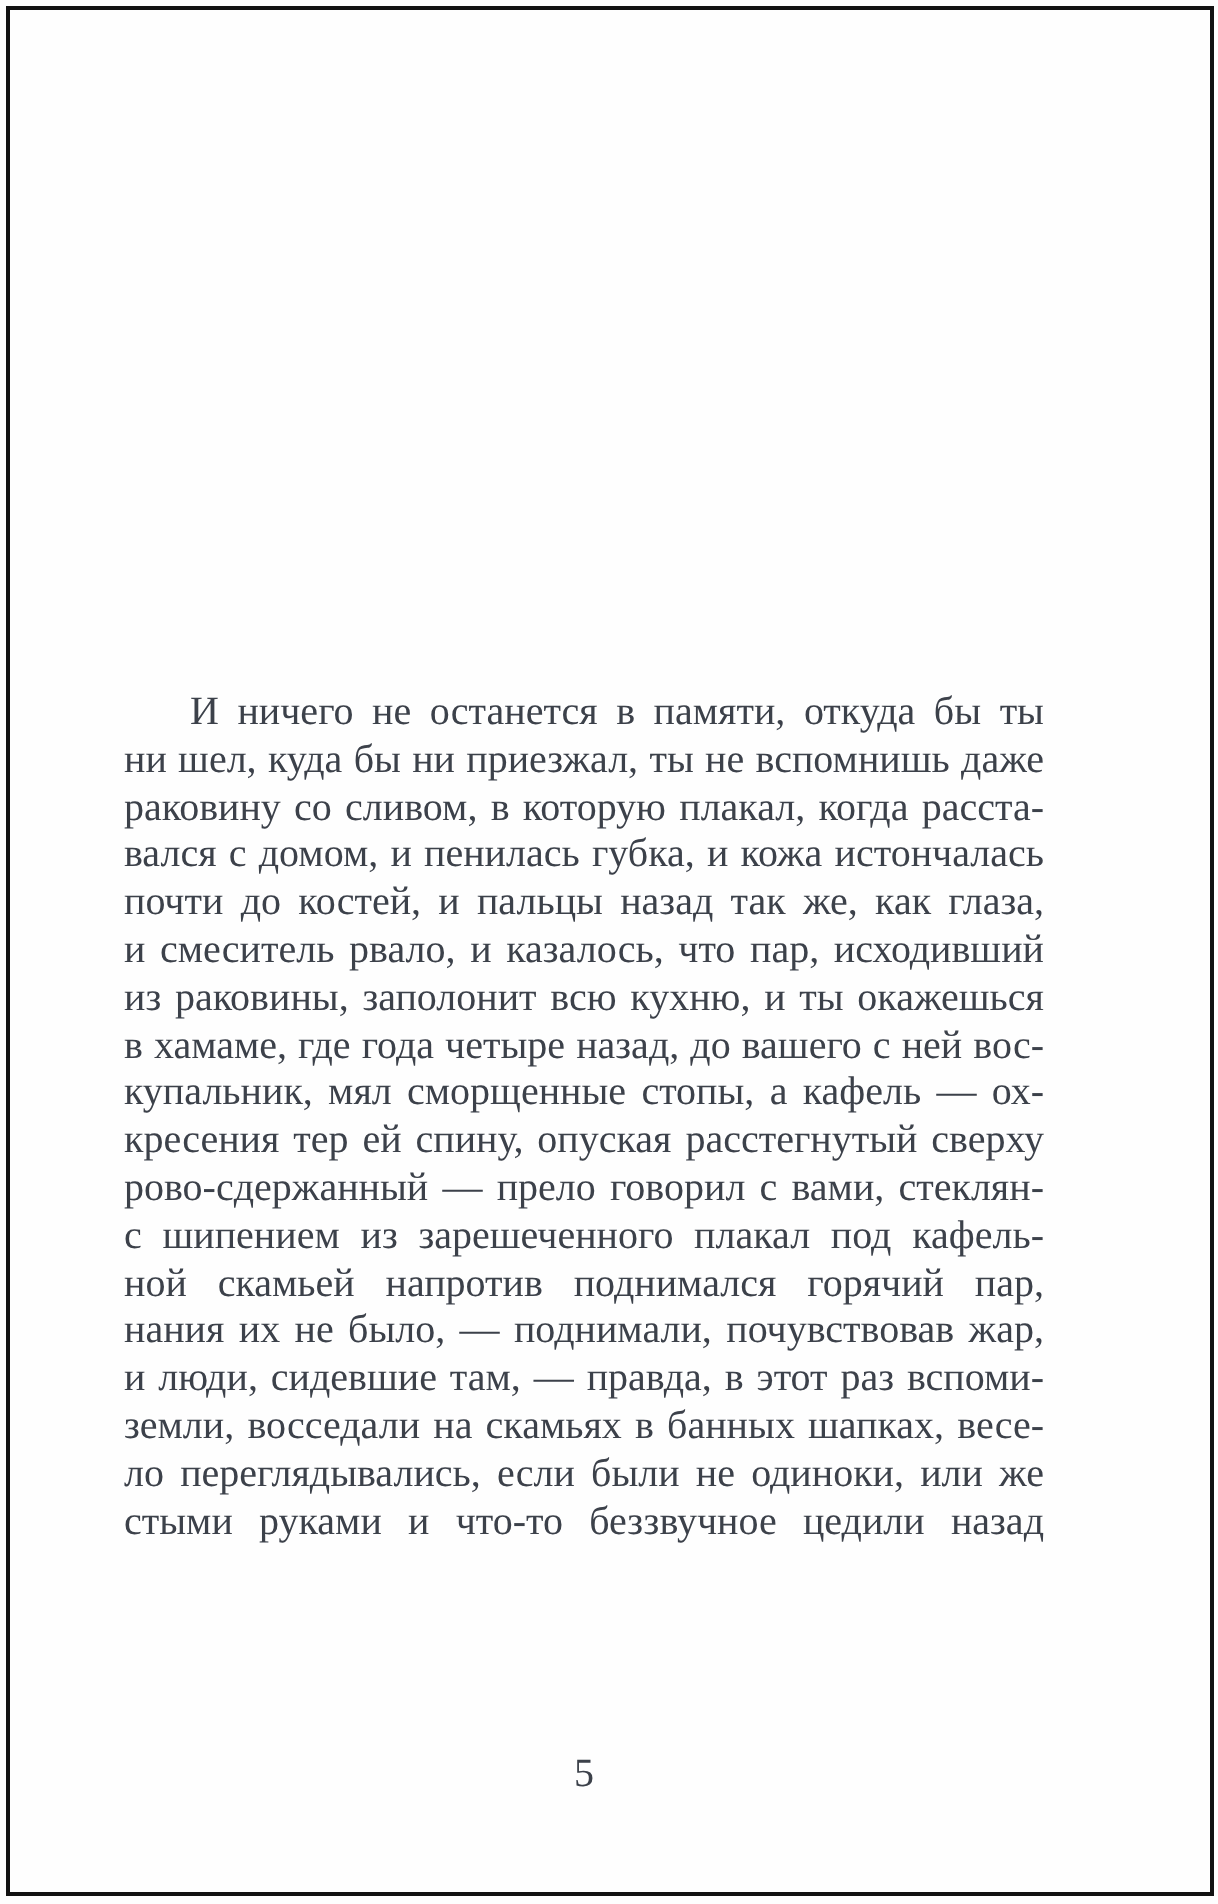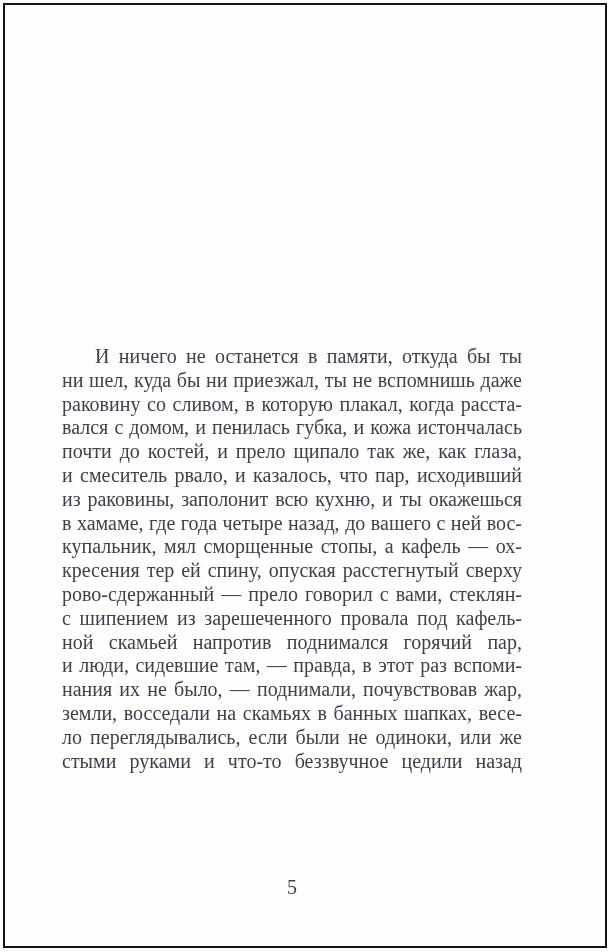--- a/index.html
+++ b/index.html
@@ -64,30 +64,30 @@
 <body>
 
 <div class="book-page">
   <div class="page-frame"></div>
 
   <main class="text-block">
       <div class="line">И ничего не останется в памяти, откуда бы ты</div>
       <div class="line">ни шел, куда бы ни приезжал, ты не вспомнишь даже</div>
       <div class="line">раковину со сливом, в которую плакал, когда расста-</div>
       <div class="line">вался с домом, и пенилась губка, и кожа истончалась</div>
-      <div class="line">почти до костей, и прело щипало так же, как глаза,</div>
+      <div class="line">почти до костей, и пальцы назад так же, как глаза,</div>
       <div class="line">и смеситель рвало, и казалось, что пар, исходивший</div>
       <div class="line">из раковины, заполонит всю кухню, и ты окажешься</div>
       <div class="line">в хамаме, где года четыре назад, до вашего с ней вос-</div>
       <div class="line">купальник, мял сморщенные стопы, а кафель — ох-</div>
       <div class="line">кресения тер ей спину, опуская расстегнутый сверху</div>
       <div class="line">рово-сдержанный — прело говорил с вами, стеклян-</div>
-      <div class="line">с шипением из зарешеченного провала под кафель-</div>
+      <div class="line">с шипением из зарешеченного плакал под кафель-</div>
       <div class="line">ной скамьей напротив поднимался горячий пар,</div>
+      <div class="line">нания их не было, — поднимали, почувствовав жар,</div>
       <div class="line">и люди, сидевшие там, — правда, в этот раз вспоми-</div>
-      <div class="line">нания их не было, — поднимали, почувствовав жар,</div>
       <div class="line">земли, восседали на скамьях в банных шапках, весе-</div>
       <div class="line">ло переглядывались, если были не одиноки, или же</div>
       <div class="line">стыми руками и что-то беззвучное цедили назад</div>
     </main>
 
   <div class="page-number">5</div>
 </div>
 
 </body></html>

